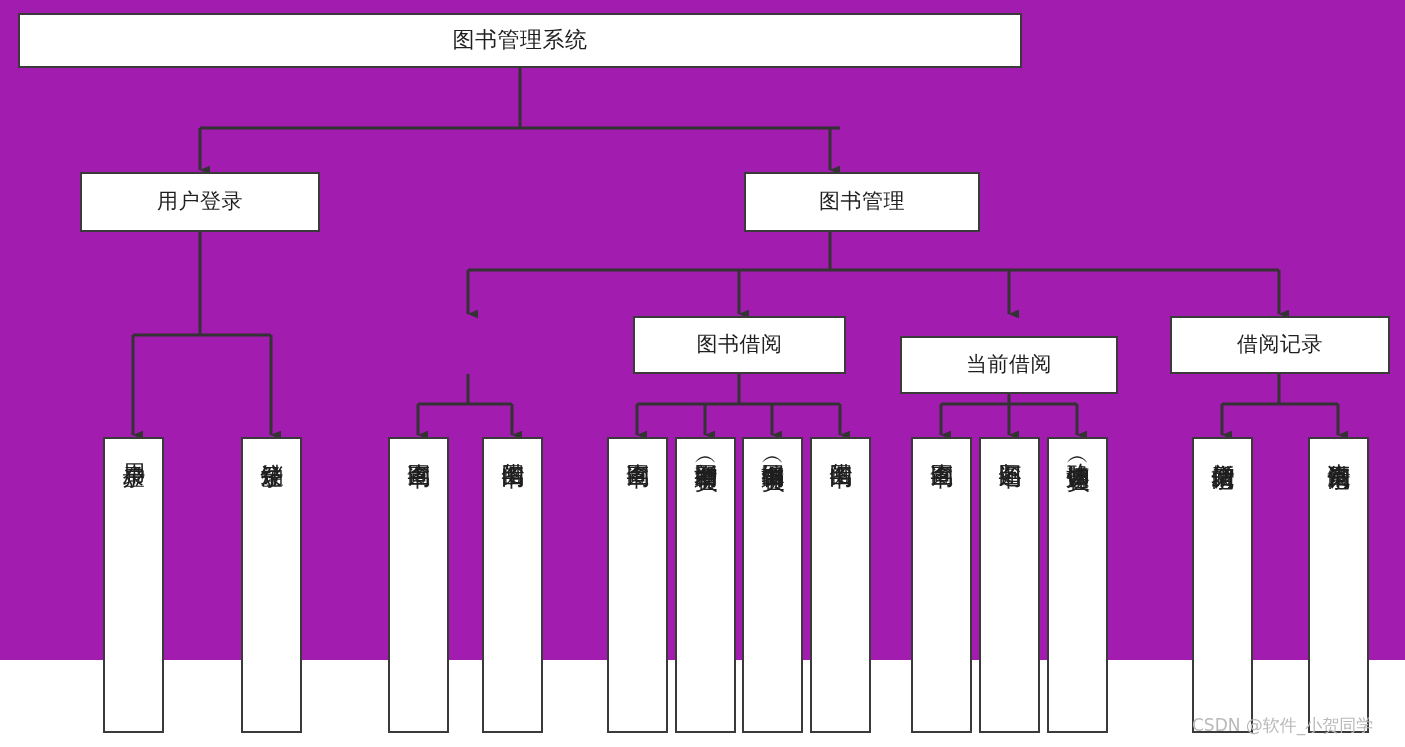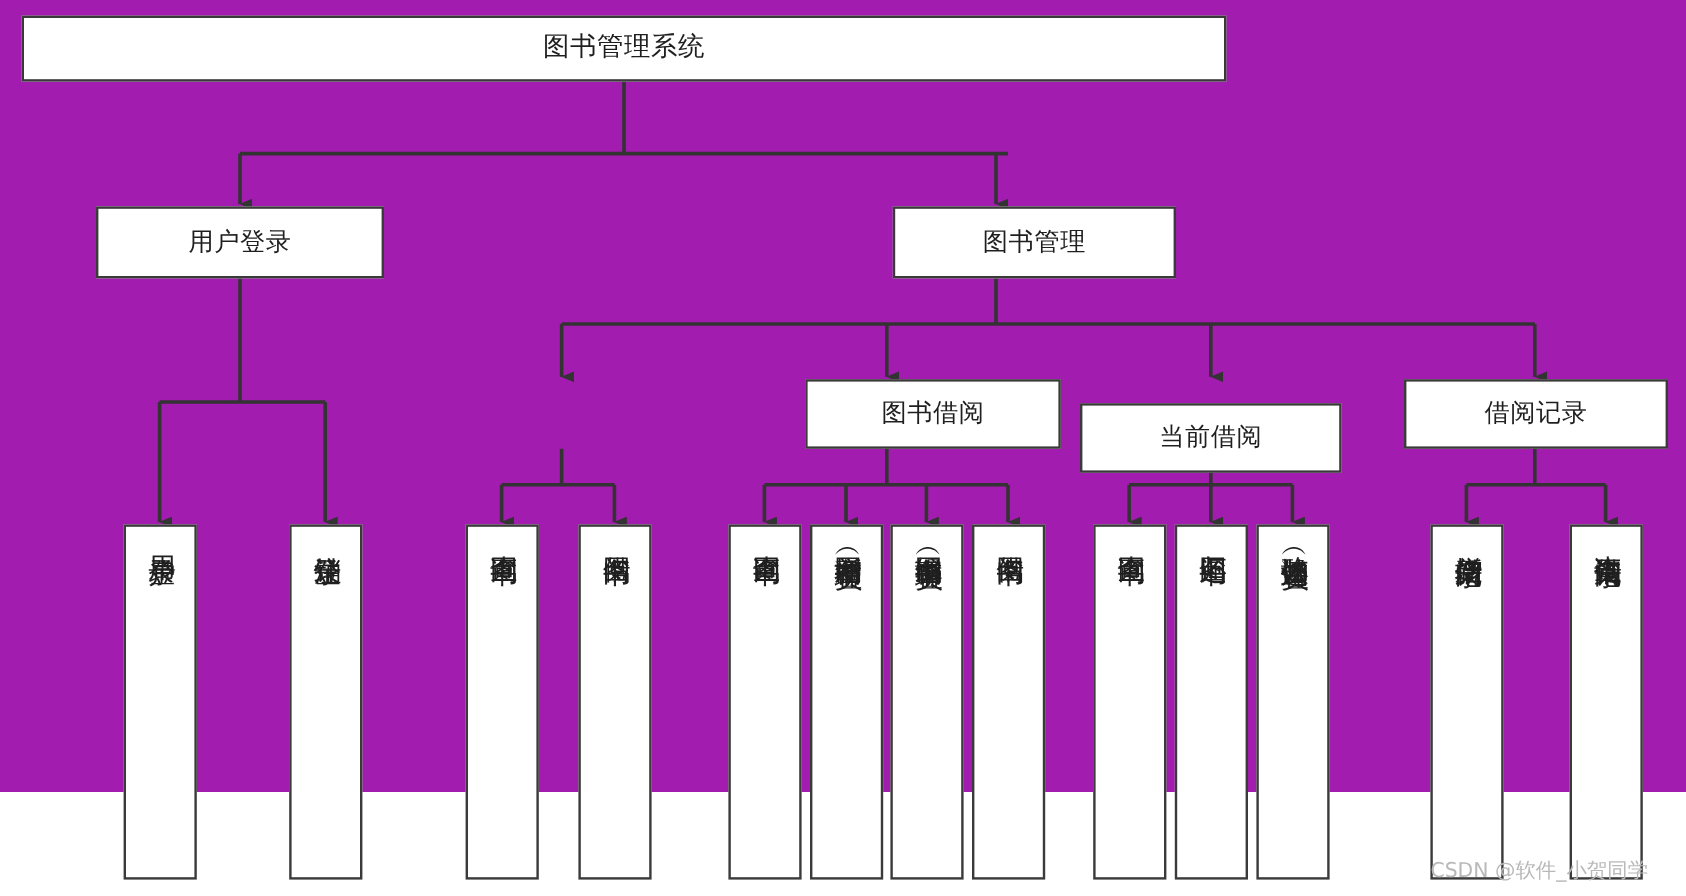--- a/index.html
+++ b/index.html
@@ -132,21 +132,21 @@
     <span class="node-label">图书管理系统</span>
   </div>
 
   <div class="node horiz" style="left:80px; top:172px; width:240px; height:60px;">
     <span class="node-label">用户登录</span>
   </div>
   <div class="node horiz" style="left:712px; top:172px; width:236px; height:60px;margin-left:32px;">
     <span class="node-label">图书管理</span>
   </div>
 
-  <div class="node horiz" style="left:633px; top:316px; width:213px; height:58px;margin-left:38px;">
+  <div class="node horiz" style="left:633px; top:316px; width:213px; height:58px;">
     <span class="node-label">图书借阅</span>
   </div>
   <div class="node horiz" style="left:900px; top:336px; width:218px; height:58px;">
     <span class="node-label">当前借阅</span>
   </div>
   <div class="node horiz" style="left:1170px; top:316px; width:220px; height:58px;">
     <span class="node-label">借阅记录</span>
   </div>
 
   <div class="node vert" style="left:103px; top:437px; width:61px; height:296px;">

